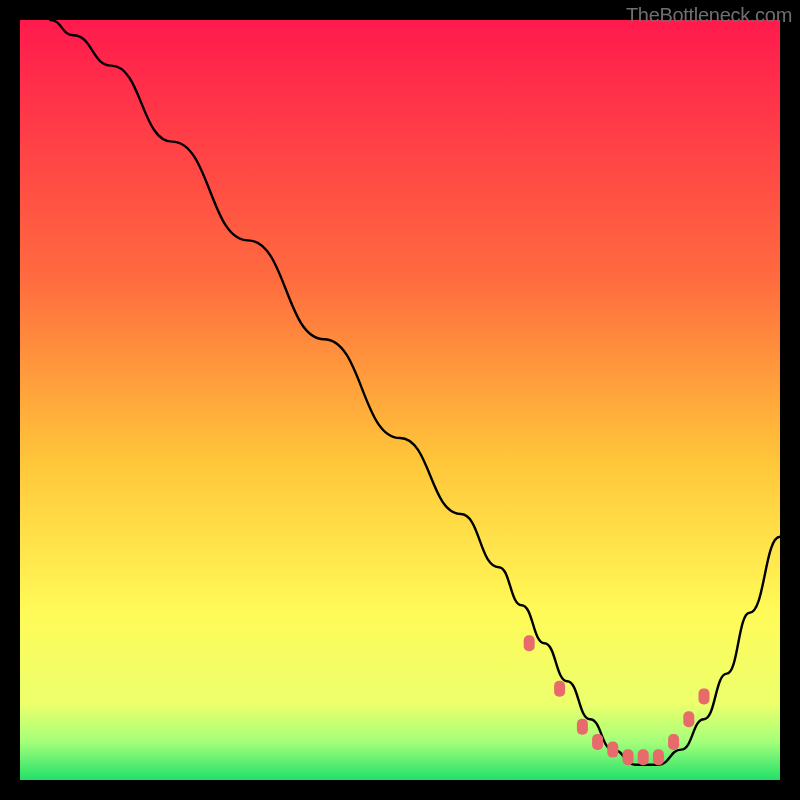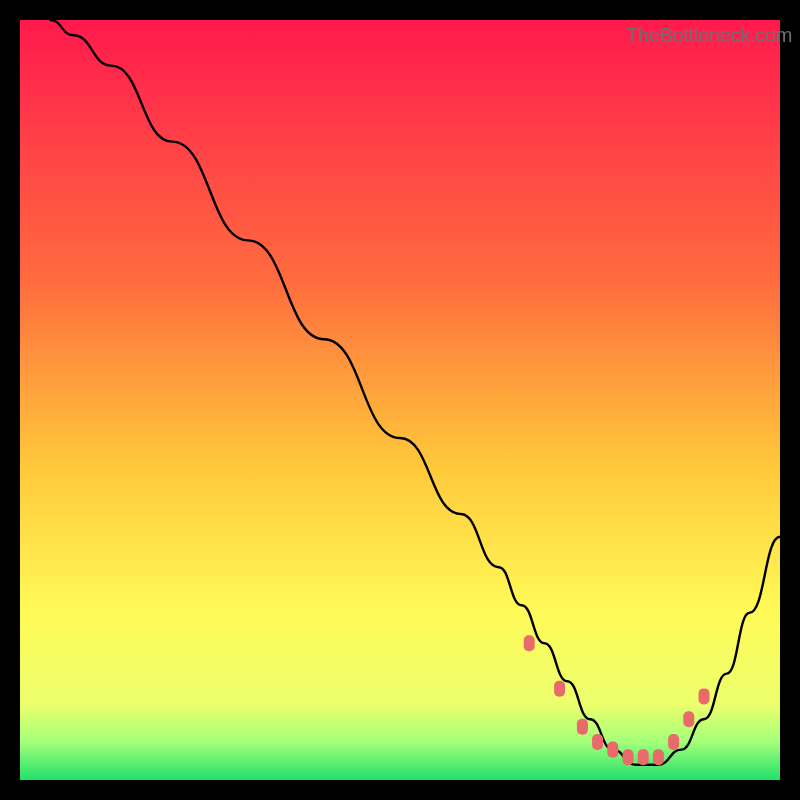--- a/index.html
+++ b/index.html
@@ -25,21 +25,20 @@
   }
   .watermark {
     position: absolute;
     top: 4px;
     right: 8px;
     color: #6f6f6f;
     font-size: 20px;
     font-weight: 500;
     letter-spacing: -0.3px;
     z-index: 10;
-    margin-top: 20px;
   }
   svg {
     display: block;
   }
 </style>
 </head>
 <body>
 
 <div class="frame">
   <div class="watermark">TheBottleneck.com</div>

